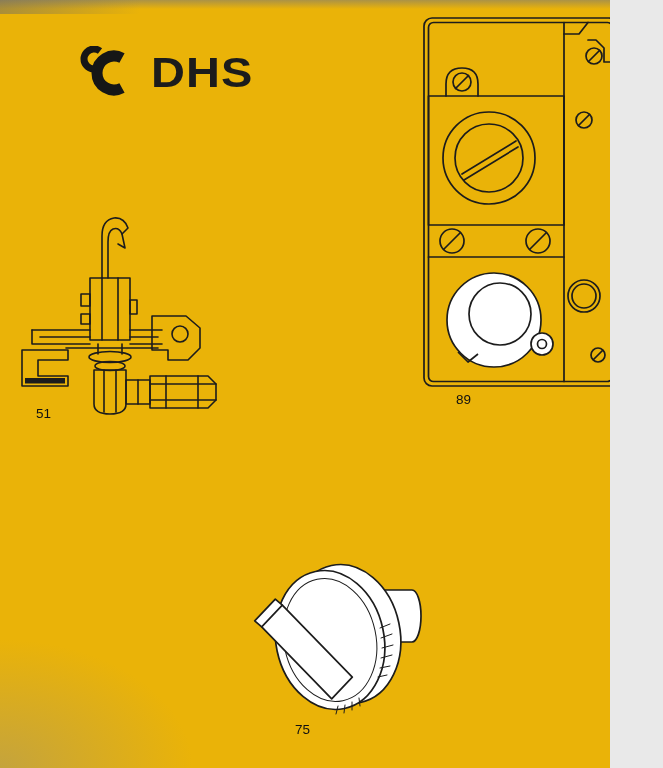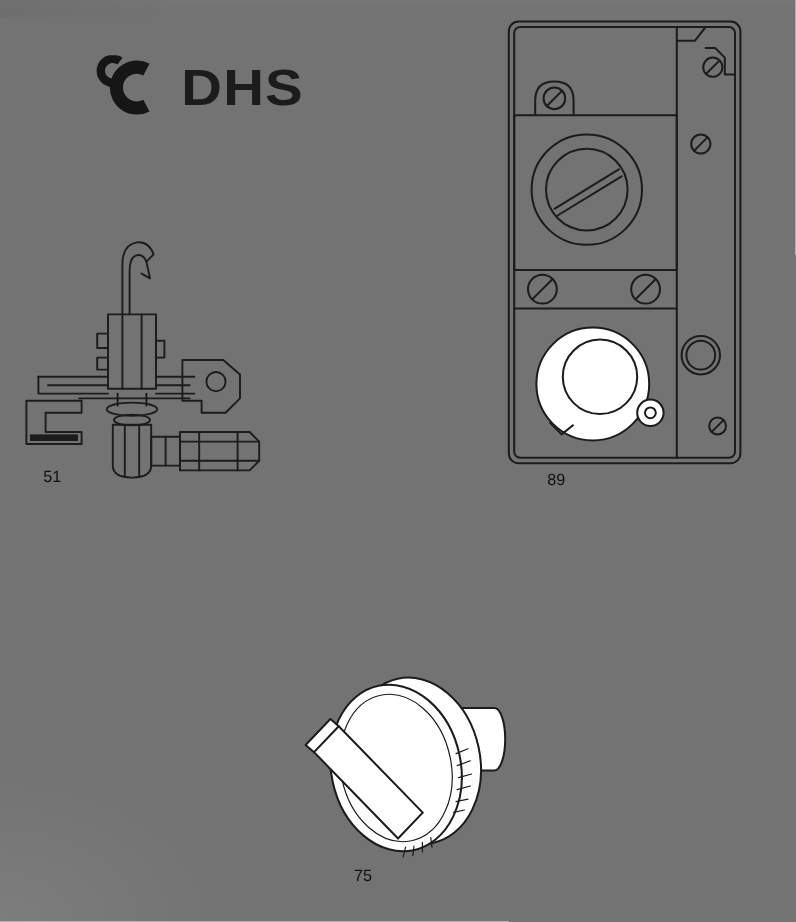--- a/index.html
+++ b/index.html
@@ -1,31 +1,31 @@
 <!DOCTYPE html>
 <html><head>
 <meta charset="utf-8">
 <style>
   html,body{margin:0;padding:0;background:#e9e9e9;}
   .page{
-    position:relative;width:663px;height:768px;background:#737373;
+    position:relative;width:610px;height:768px;background:#eab308;
     overflow:hidden;font-family:"Liberation Sans",sans-serif;color:#1c1c1c;
   }
   .scan-shadow{position:absolute;pointer-events:none;}
   .scan-top{left:0;top:0;width:663px;height:9px;
     background:linear-gradient(to bottom,rgba(120,120,120,.55),rgba(255,255,255,0));}
   .scan-top-left{left:0;top:0;width:140px;height:14px;
     background:linear-gradient(to right,rgba(105,105,105,.5),rgba(255,255,255,0));}
   .scan-bottom-left{left:0;bottom:0;width:210px;height:140px;
     background:radial-gradient(ellipse at 0% 100%,rgba(140,140,140,.4),rgba(255,255,255,0) 65%);}
   .logo{position:absolute;left:74px;top:46px;display:flex;align-items:center;gap:5px;}
   .logo-text{font-size:47px;font-weight:800;letter-spacing:1px;line-height:1;transform:scaleY(.9);}
   figure.part{position:absolute;margin:0;padding:0;}
   figure.part figcaption{position:absolute;font-size:13.5px;color:#111;}
-  .fig-51{left:10px;top:192px;width:235px;height:220px;}
+  .fig-51{left:10px;top:208px;width:235px;height:220px;}
   .fig-51 figcaption{left:26px;top:198px;}
   .fig-89{left:412px;top:10px;width:210px;height:400px;}
   .fig-89 figcaption{left:44px;top:382px;text-align:center;}
   .fig-87{left:242px;top:538px;width:190px;height:200px;}
   .fig-87 figcaption{left:53px;top:184px;}
   svg{display:block;}
 </style>
 </head>
 <body>
 

